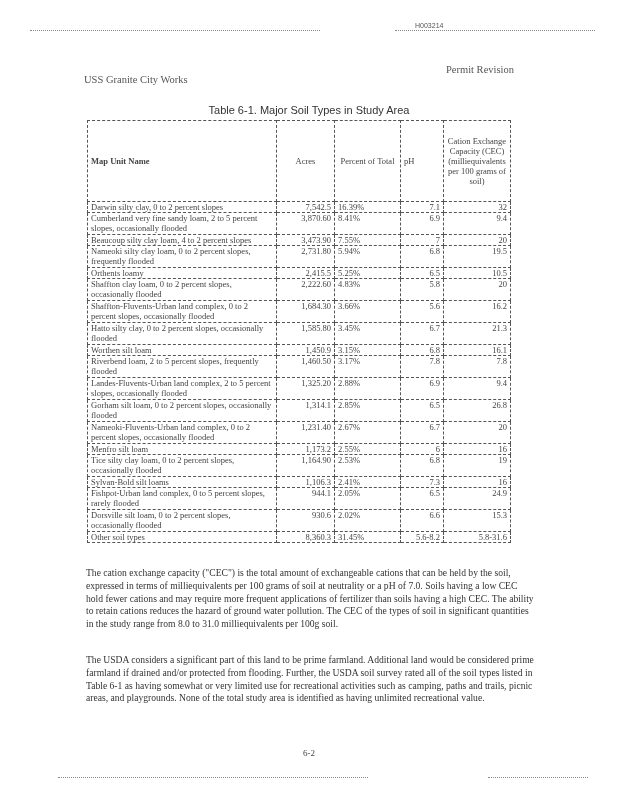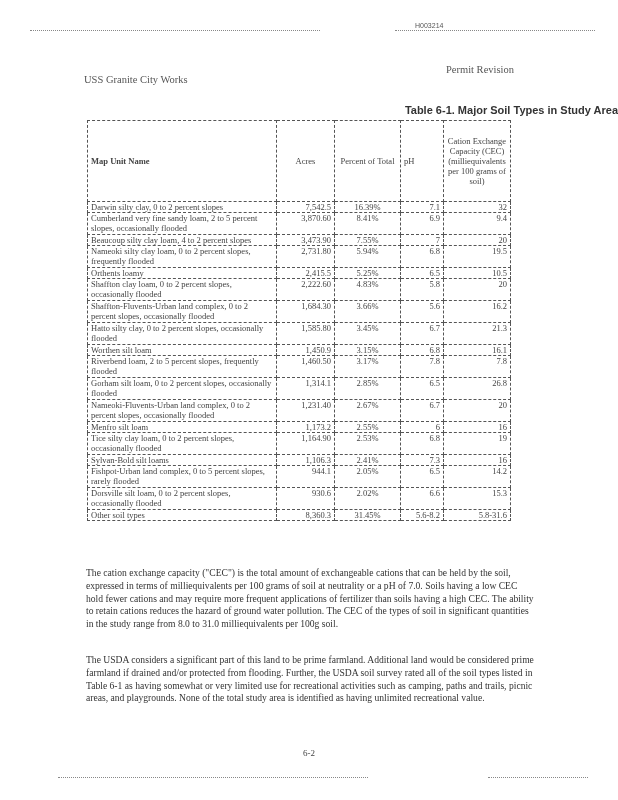--- a/index.html
+++ b/index.html
@@ -2,30 +2,30 @@
 <html><head>
 <meta charset="utf-8">
 <style>
   html, body { margin: 0; padding: 0; background: #ffffff; }
   body { width: 618px; height: 800px; position: relative; overflow: hidden;
          font-family: "Liberation Serif", serif; color: #222; }
   .dots { position: absolute; height: 2px; border-top: 1px dotted #888; }
   .bates { position: absolute; top: 22px; left: 415px; font-size: 7px; color: #555; font-family: "Liberation Sans", sans-serif; }
   .hdr-left { position: absolute; top: 74px; left: 84px; font-size: 10.5px; color: #555; }
   .hdr-right { position: absolute; top: 64px; left: 446px; font-size: 10.5px; color: #555; }
-  .title { position: absolute; top: 104px; left: 0; width: 618px; text-align: right;
-           font-family: "Liberation Sans", sans-serif; font-weight: bold; font-size: 11px; color: #333; }
+  .title { position: absolute; top: 104px; left: 0; width: 618px; text-align: center;
+           font-family: "Liberation Sans", sans-serif; font-weight: normal; font-size: 11px; color: #333; }
   table.soil { position: absolute; top: 120px; left: 87px; border-collapse: collapse;
                font-size: 8.5px; color: #444; }
   table.soil td, table.soil th { border: 1px dashed #555; padding: 0 3px; vertical-align: top; }
   table.soil th { font-weight: normal; vertical-align: middle; text-align: center; }
   table.soil th.name { text-align: left; font-weight: bold; }
   .c-name { width: 182px; }
   .c-acres { width: 51px; text-align: right; }
-  .c-pct { width: 59px; text-align: center; }
+  .c-pct { width: 59px; text-align: left; }
   .c-ph { width: 36px; text-align: right; }
   .c-cec { width: 60px; text-align: right; }
   tr.hrow { height: 81px; }
   tr.r1 { height: 11px; }
   tr.r2 { height: 22px; }
   .para { position: absolute; left: 86px; width: 448px; font-size: 9.6px; line-height: 12.8px; color: #333; text-align: left; }
   .pnum { position: absolute; top: 748px; left: 0; width: 618px; text-align: center; font-size: 9px; color: #444; }
 </style>
 </head>
 <body>
@@ -114,20 +114,27 @@
         <td class="c-cec">16.1</td>
       </tr>
       <tr class="r2">
         <td class="c-name">Riverbend loam, 2 to 5 percent slopes, frequently flooded</td>
         <td class="c-acres">1,460.50</td>
         <td class="c-pct">3.17%</td>
         <td class="c-ph">7.8</td>
         <td class="c-cec">7.8</td>
       </tr>
       <tr class="r2">
+        <td class="c-name">Landes-Fluvents-Urban land complex, 2 to 5 percent slopes, occasionally flooded</td>
+        <td class="c-acres">1,325.20</td>
+        <td class="c-pct">2.88%</td>
+        <td class="c-ph">6.9</td>
+        <td class="c-cec">9.4</td>
+      </tr>
+      <tr class="r2">
         <td class="c-name">Gorham silt loam, 0 to 2 percent slopes, occasionally flooded</td>
         <td class="c-acres">1,314.1</td>
         <td class="c-pct">2.85%</td>
         <td class="c-ph">6.5</td>
         <td class="c-cec">26.8</td>
       </tr>
       <tr class="r2">
         <td class="c-name">Nameoki-Fluvents-Urban land complex, 0 to 2 percent slopes, occasionally flooded</td>
         <td class="c-acres">1,231.40</td>
         <td class="c-pct">2.67%</td>
@@ -153,21 +160,21 @@
         <td class="c-acres">1,106.3</td>
         <td class="c-pct">2.41%</td>
         <td class="c-ph">7.3</td>
         <td class="c-cec">16</td>
       </tr>
       <tr class="r2">
         <td class="c-name">Fishpot-Urban land complex, 0 to 5 percent slopes, rarely flooded</td>
         <td class="c-acres">944.1</td>
         <td class="c-pct">2.05%</td>
         <td class="c-ph">6.5</td>
-        <td class="c-cec">14.2</td>
+        <td class="c-cec">24.9</td>
       </tr>
       <tr class="r2">
         <td class="c-name">Dorsville silt loam, 0 to 2 percent slopes, occasionally flooded</td>
         <td class="c-acres">930.6</td>
         <td class="c-pct">2.02%</td>
         <td class="c-ph">6.6</td>
         <td class="c-cec">15.3</td>
       </tr>
       <tr class="r1">
         <td class="c-name">Other soil types</td>

